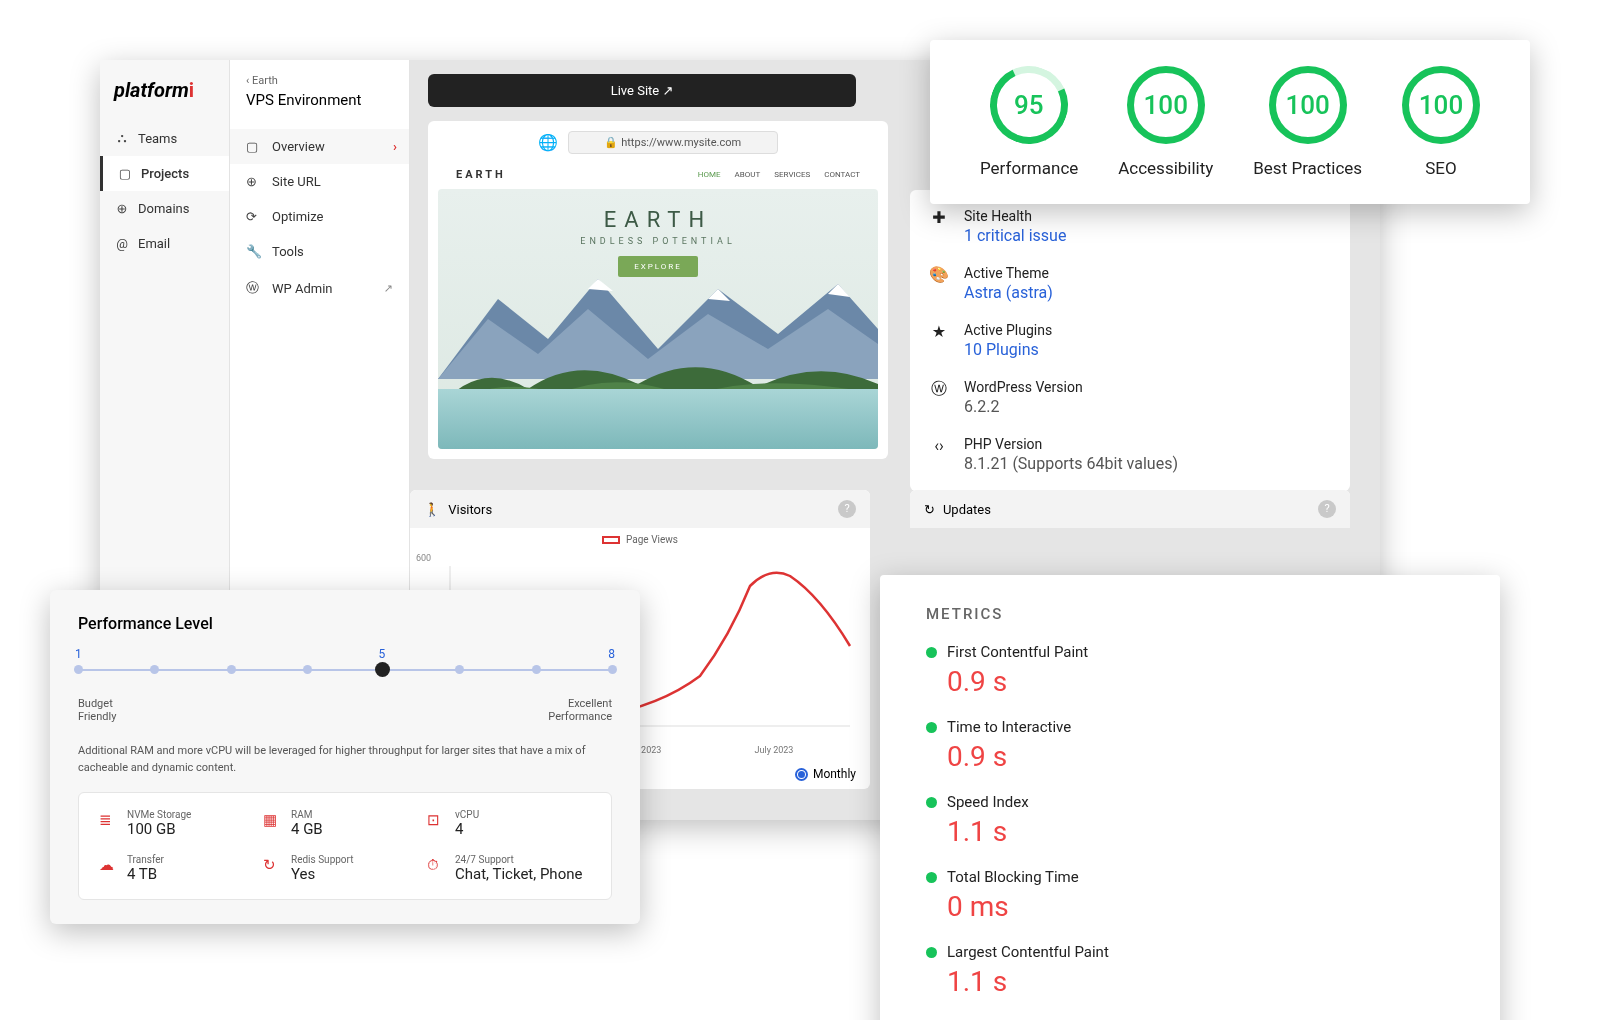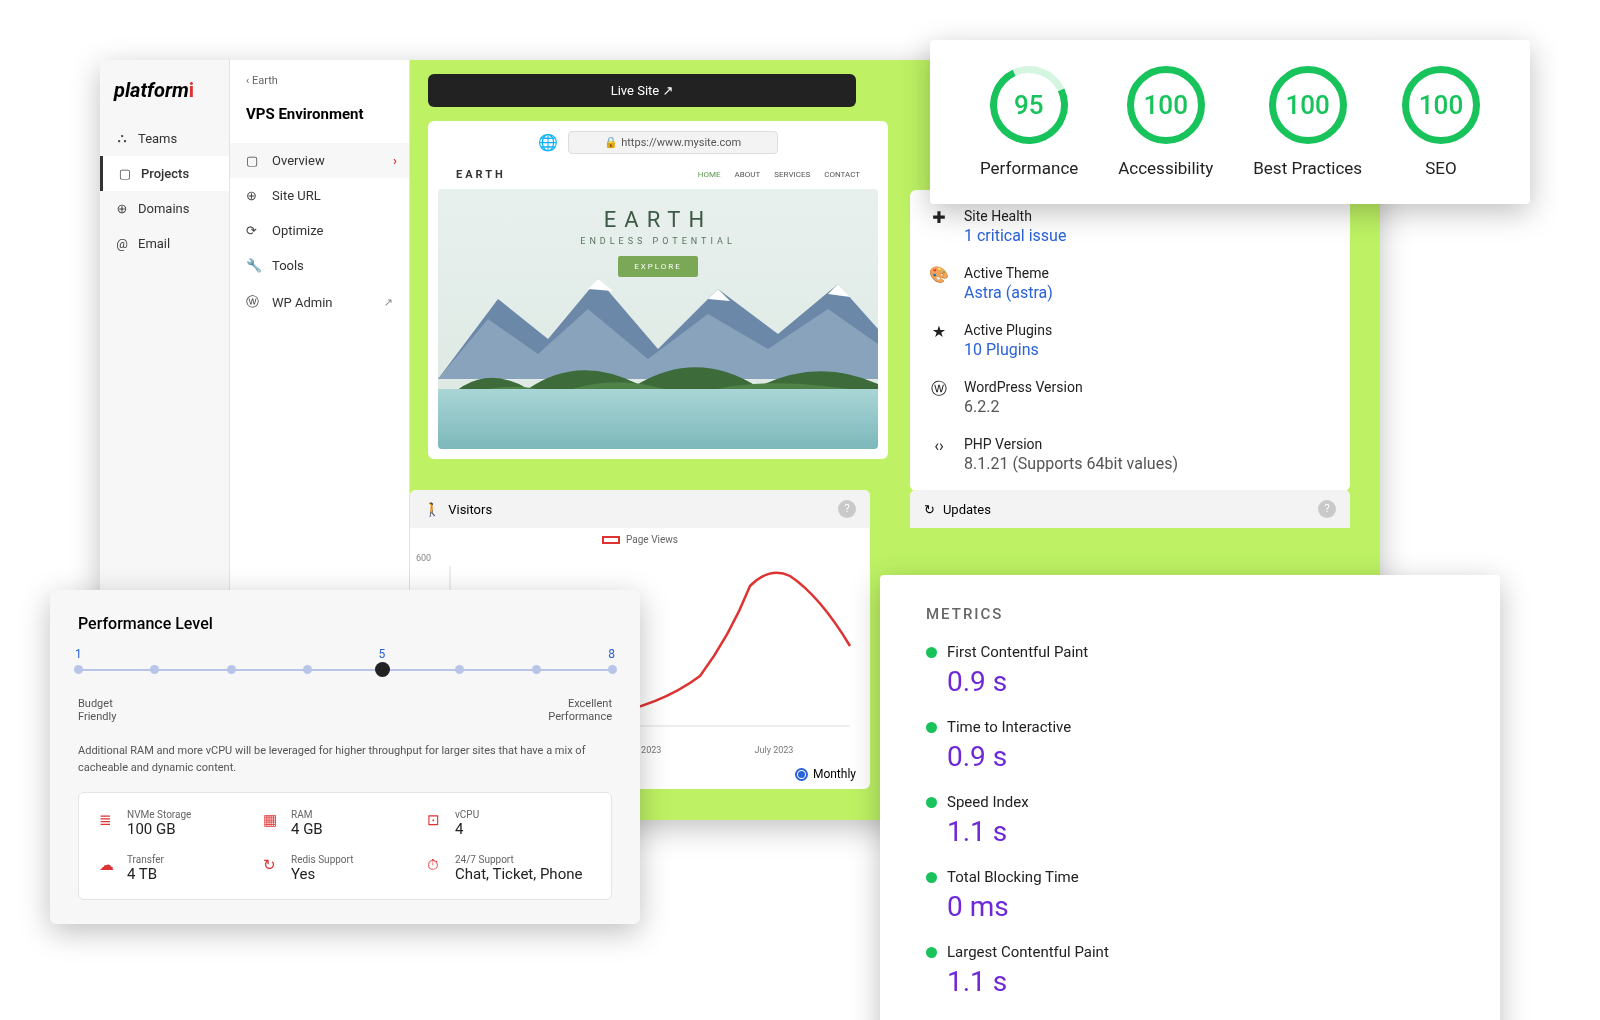--- a/index.html
+++ b/index.html
@@ -1,32 +1,32 @@
 <!DOCTYPE html>
 <html><head>
 <meta charset="utf-8">
 <style>
 *{box-sizing:border-box;margin:0;padding:0;font-family:-apple-system,BlinkMacSystemFont,"Segoe UI",Roboto,sans-serif}
 body{background:#fff;width:1600px;height:1020px;position:relative;overflow:hidden}
 .shadow{box-shadow:0 8px 30px rgba(0,0,0,.25)}
 
 
-.dash{position:absolute;left:100px;top:60px;width:1280px;height:760px;background:#bef264;border-radius:6px}
+.dash{position:absolute;left:100px;top:60px;width:1280px;height:760px;background:#e5e5e5;border-radius:6px}
 .sidebar1{position:absolute;left:0;top:0;width:130px;height:100%;background:#f7f7f7;border-right:1px solid #e3e3e3}
 .logo{padding:18px 14px;font-style:italic;font-weight:700;font-size:20px}
 .logo .i{color:#d33;font-style:normal}
 .nav1{list-style:none;font-size:13px}
 .nav1 li{padding:10px 14px;display:flex;align-items:center;gap:8px;cursor:pointer;color:#333}
 .nav1 li.sel{background:#fff;border-left:3px solid #333;font-weight:500}
 .nav1 .ic{width:16px;text-align:center;font-size:13px;color:#444}
 
 .sidebar2{position:absolute;left:130px;top:0;width:180px;height:100%;background:#fff;border-right:1px solid #e3e3e3}
 .sb2head{padding:14px 16px}
 .bc{font-size:11px;color:#666;cursor:pointer}
-.sb2title{font-size:15px;font-weight:700;margin-top:18px}
+.sb2title{font-size:15px;font-weight:400;margin-top:4px}
 .nav2{list-style:none;font-size:13px;margin-top:6px}
 .nav2 li{padding:10px 16px;display:flex;align-items:center;gap:10px;cursor:pointer;color:#333;position:relative}
 .nav2 li.sel{background:#f7f7f7}
 .nav2 li.sel::after{content:"›";position:absolute;right:12px;color:#d33;font-weight:700}
 .nav2 .ic{width:16px;color:#444}
 .nav2 .ext{margin-left:auto;color:#888;font-size:11px}
 
 .main{position:absolute;left:310px;top:0;right:0;height:100%;padding:14px 18px;overflow:hidden}
 .livebtn{background:#222;color:#fff;border-radius:6px;padding:9px;text-align:center;font-size:13px;cursor:pointer;width:428px}
 .browser{margin-top:14px;background:#fff;border-radius:6px;width:460px;padding:10px}
@@ -96,21 +96,21 @@
 .spec .v{font-size:15px;color:#222}
 .price{text-align:center;padding:16px 0 0;font-size:15px}
 .price .or{font-size:11px;color:#888;margin:0 6px}
 
 
 .metrics{position:absolute;left:880px;top:575px;width:620px;background:#fff;padding:30px 46px;border-radius:4px}
 .metrics h3{font-size:15px;letter-spacing:2px;color:#666;font-weight:500;margin-bottom:20px}
 .mgrid{display:grid;grid-template-columns:1fr;gap:20px 18px}
 .metric .k{font-size:15px;color:#222;display:flex;align-items:center;gap:10px}
 .dot{width:11px;height:11px;background:#17c35a;border-radius:50%}
-.metric .v{font-size:28px;color:#6d28d9;margin-left:21px;margin-top:4px}
+.metric .v{font-size:28px;color:#ef4444;margin-left:21px;margin-top:4px}
 </style>
 </head>
 <body>
 
 <div class="dash shadow">
   <div class="sidebar1">
     <div class="logo"><span>platform</span><span class="i">i</span></div>
     <ul class="nav1" id="nav1">
         <li class="">
           <span class="ic">⛬</span>

